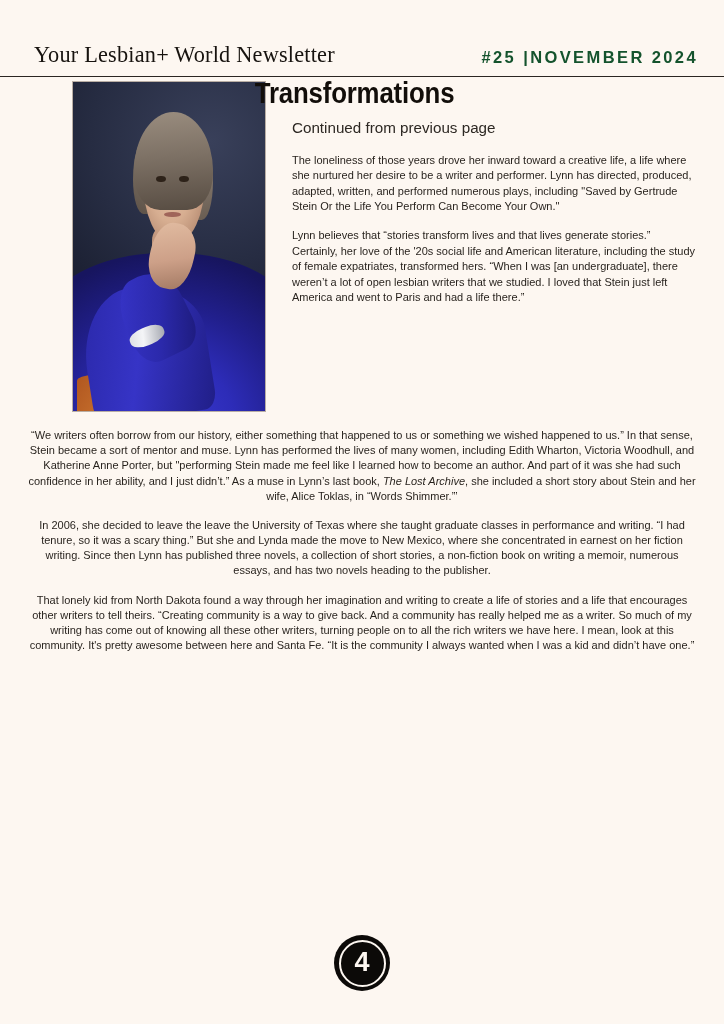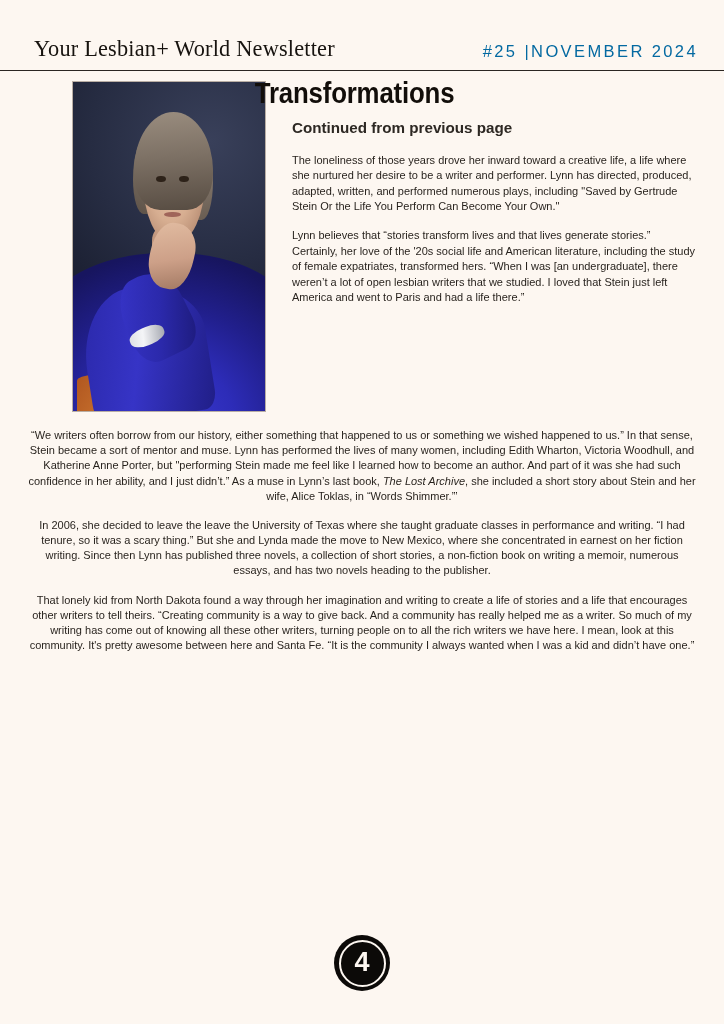--- a/index.html
+++ b/index.html
@@ -16,44 +16,44 @@
     position: relative;
     width: 724px;
     height: 1024px;
     background: #fdf7f1;
     overflow: hidden;
   }
 
   
   #masthead {
     position: absolute;
-    left: 0; right: 0; top: 4px;
+    left: 0; right: 0; top: 10px;
     height: 67px;
     display: flex;
     align-items: flex-end;
     justify-content: space-between;
     padding: 0 26px 8px 34px;
     border-bottom: 1.6px solid #2b2622;
   }
   #masthead-title {
     font-family: "Liberation Serif", "DejaVu Serif", serif;
     font-size: 23px;
     font-weight: 400;
     letter-spacing: 0.2px;
     color: #17130f;
     white-space: nowrap;
     transform: scaleX(0.97);
     transform-origin: left bottom;
   }
   #masthead-issue {
     font-family: "Liberation Sans", sans-serif;
     font-size: 16.5px;
-    font-weight: 400;
+    font-weight: 700;
     letter-spacing: 2.4px;
-    color: #0369a1;
+    color: #14532d;
     white-space: nowrap;
     padding-bottom: 1px;
     margin-left: 36px;
   }
 
   
   #content {
     position: absolute;
     left: 0; right: 0;
     top: 67px;
@@ -221,21 +221,21 @@
     font-weight: 700;
     letter-spacing: -0.2px;
     color: #120e0a;
     transform: scaleX(0.86);
     transform-origin: left center;
     line-height: 1.08;
   }
   #subhead {
     margin: 9px 0 0 0;
     font-size: 15.2px;
-    font-weight: 700;
+    font-weight: 400;
     color: #2d2823;
     line-height: 1.35;
   }
   .para {
     margin: 14px 0 0 0;
     font-size: 11px;
     line-height: 1.40;
     color: #241f1a;
     text-align: left;
   }

